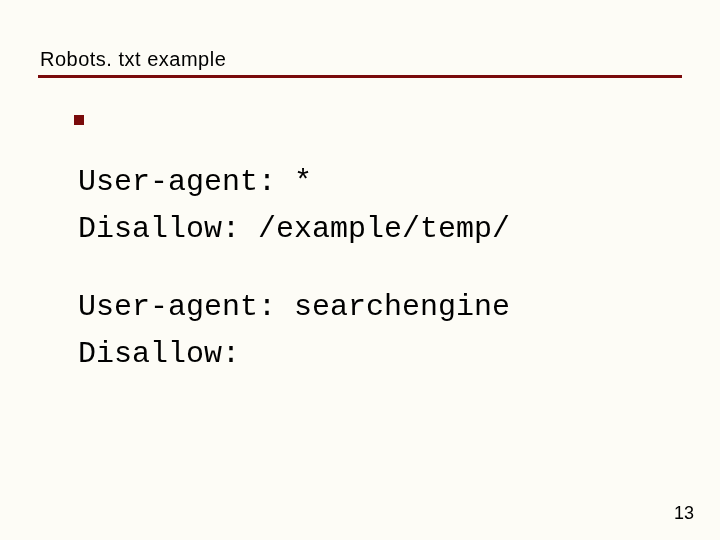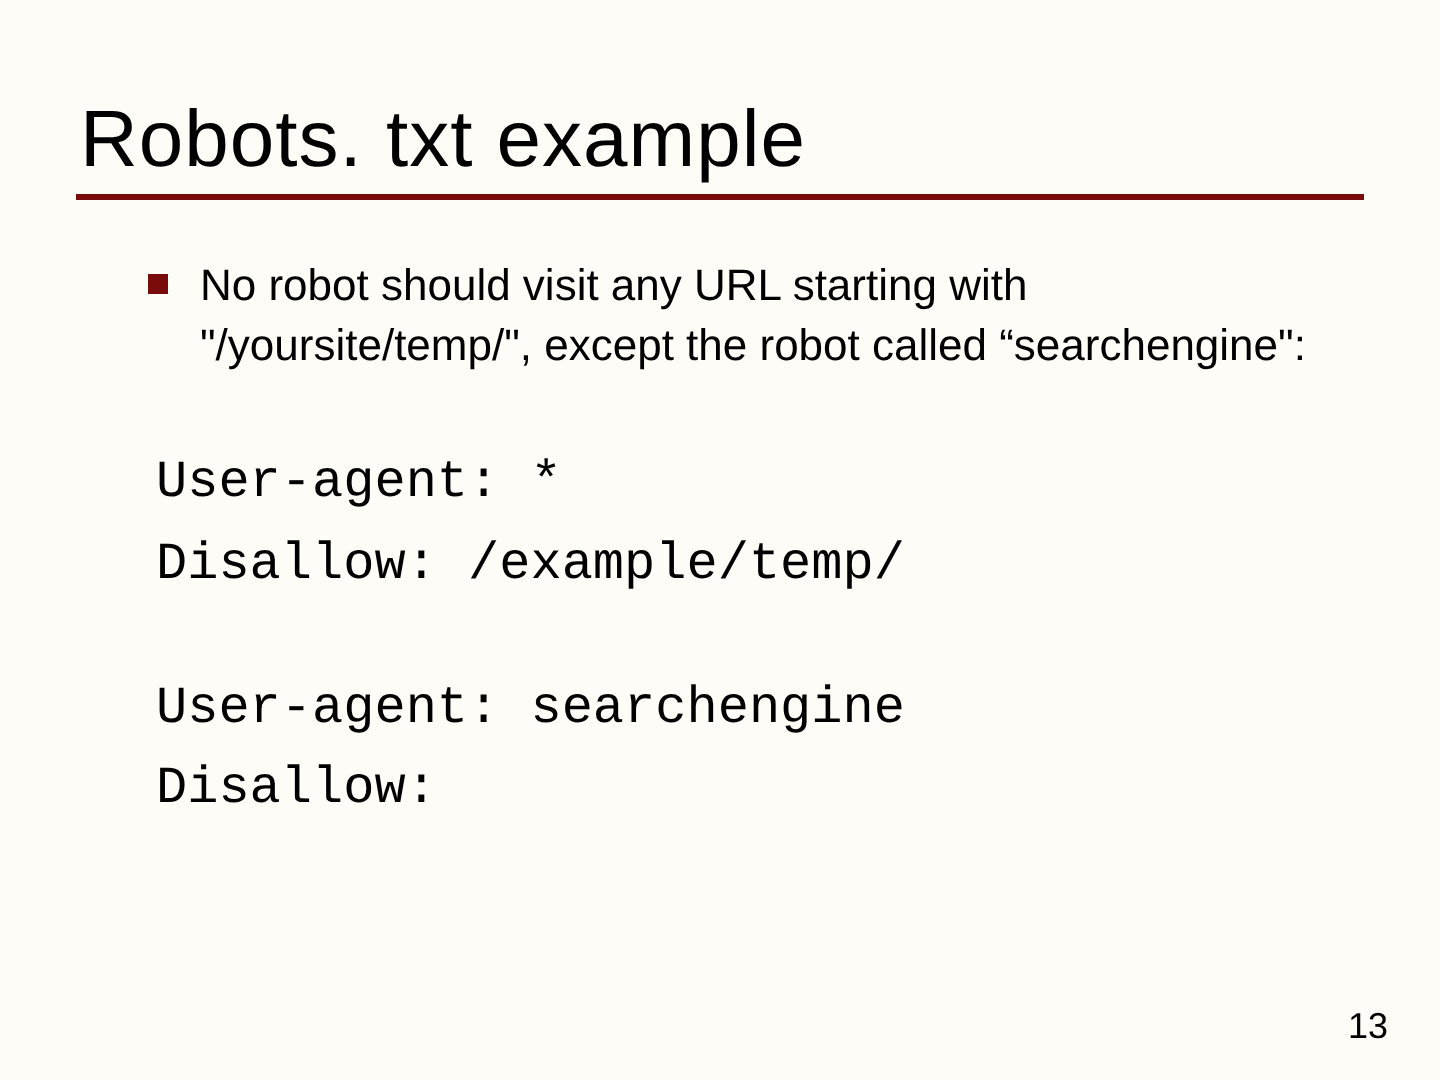--- a/index.html
+++ b/index.html
@@ -10,21 +10,21 @@
     font-family: Verdana, Geneva, sans-serif;
     position: relative;
     overflow: hidden;
   }
   .slide {
     width: 100%;
     height: 100%;
     padding: 48px 38px 0 38px;
   }
   .title {
-    font-size: 40px;
+    font-size: 20px;
     font-weight: 400;
     color: #000;
     letter-spacing: 0.5px;
     margin-bottom: 4px;
     padding-left: 2px;
   }
   .rule {
     border: none;
     border-top: 3px solid #7a0b0b;
     margin-bottom: 28px;
@@ -45,21 +45,21 @@
     margin-right: 16px;
   }
   .bullet-text {
     font-size: 22px;
     line-height: 1.35;
     color: #000;
   }
   .code-block {
     padding-left: 40px;
     font-family: "Courier New", Courier, monospace;
-    font-size: 26px;
+    font-size: 30px;
     line-height: 1.55;
     color: #000;
   }
   .code-gap {
     height: 32px;
   }
   .page-num {
     position: absolute;
     bottom: 16px;
     right: 26px;
@@ -69,21 +69,20 @@
 </style>
 </head>
 <body>
 
 <div class="slide">
   <h1 class="title">Robots. txt example</h1>
   <hr class="rule">
 
   <div class="bullet-block">
     <span class="bullet-marker"></span>
-    <span class="bullet-text">No robot should visit any URL starting with "/yoursite/temp/", except the robot called “searchengine":</span>
   </div>
 
   <div class="code-block">
     <div>User-agent: *</div>
     <div>Disallow: /example/temp/</div>
     <div class="code-gap"></div>
     <div>User-agent: searchengine</div>
     <div>Disallow:</div>
   </div>
 

